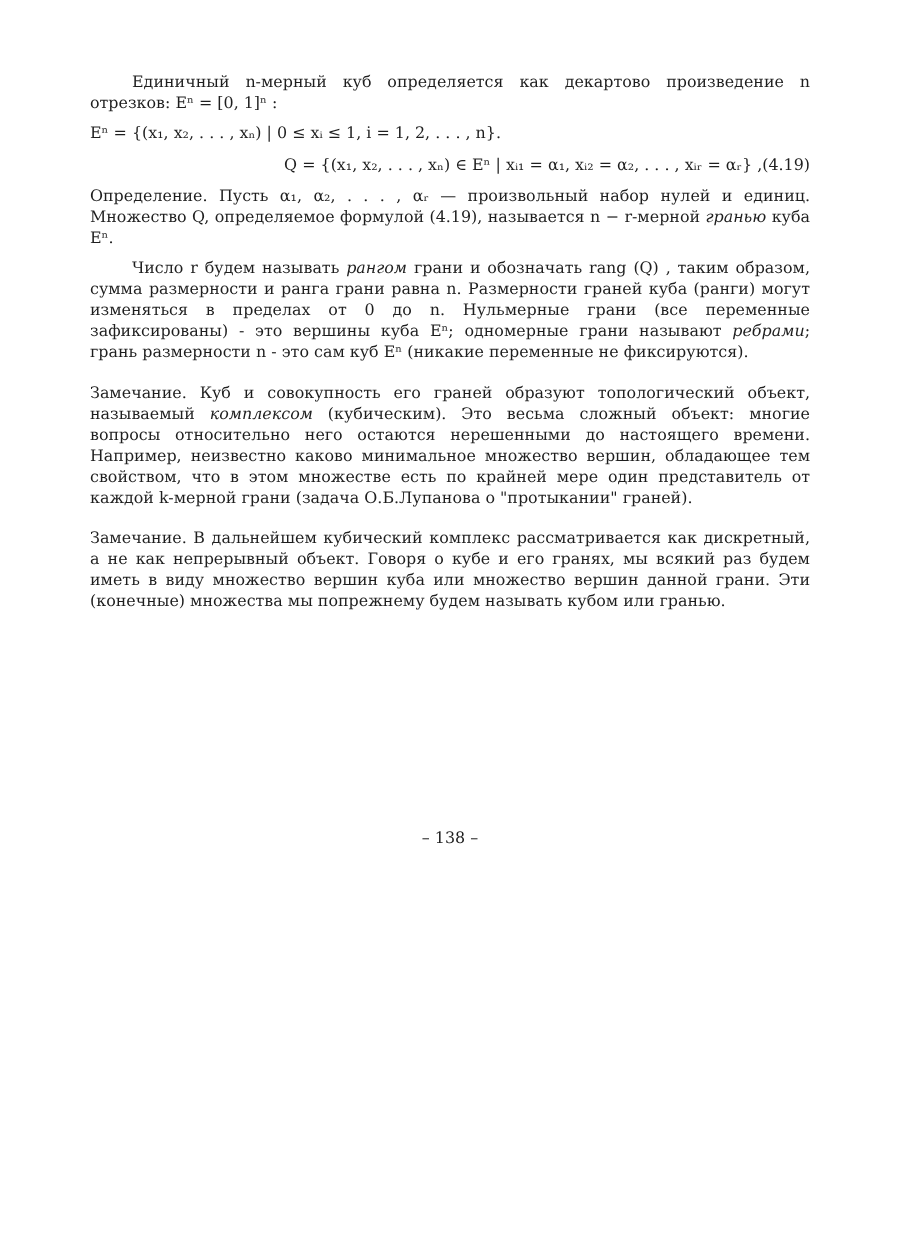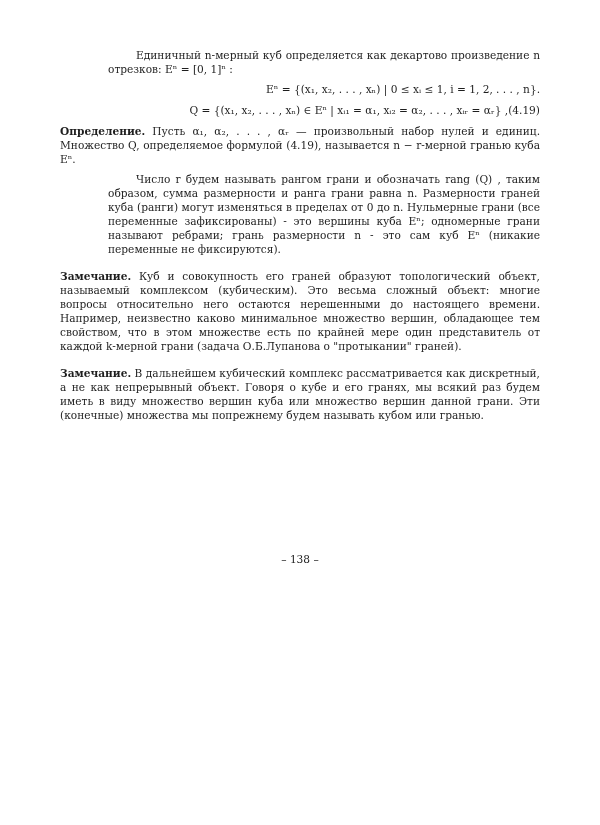--- a/index.html
+++ b/index.html
@@ -1,26 +1,26 @@
 <!DOCTYPE html>
 <html><head>
 <meta charset="utf-8">
 <style>
   html, body { margin: 0; padding: 0; background: #ffffff; }
   body { width: 600px; height: 825px; position: relative; overflow: hidden;
          font-family: "DejaVu Serif", "Liberation Serif", serif; color: #1e1e1e; }
   .page { position: absolute; left: 60px; top: 48px; width: 480px; font-size: 10.6px; line-height: 14px; }
   .p { text-align: justify; margin: 0; }
-  .indent { text-indent: 28px; margin-left: 48px; }
-  .eq { text-align: right; margin: 6px 0 7px 0; font-style: normal; }
+  .indent { text-indent: 28px; }
+  .eq { text-align: left; margin: 6px 0 7px 0; font-style: normal; }
   .eqnum { display: flex; justify-content: flex-end; margin: 6px 0 7px 0; }
   .gap { margin-top: 6px; }
   .biggap { margin-top: 13px; }
-  .b { font-weight: bold; }
-  .i { }
+  .b { font-weight: normal; }
+  .i { font-style: italic; }
   .pagenum { position: absolute; left: 0; width: 600px; top: 553px; text-align: center; font-size: 10.6px; }
 </style>
 </head>
 <body>
 
 <div class="page">
   <p class="p indent">Единичный n-мерный куб определяется как декартово произведение n отрезков: Eⁿ = [0, 1]ⁿ :</p>
   <div class="eq">Eⁿ = {(x₁, x₂, . . . , xₙ) | 0 ≤ xᵢ ≤ 1, i = 1, 2, . . . , n}.</div>
   <div class="eqnum">
     <span>Q = {(x₁, x₂, . . . , xₙ) ∈ Eⁿ | xᵢ₁ = α₁, xᵢ₂ = α₂, . . . , xᵢᵣ = αᵣ} ,</span>

